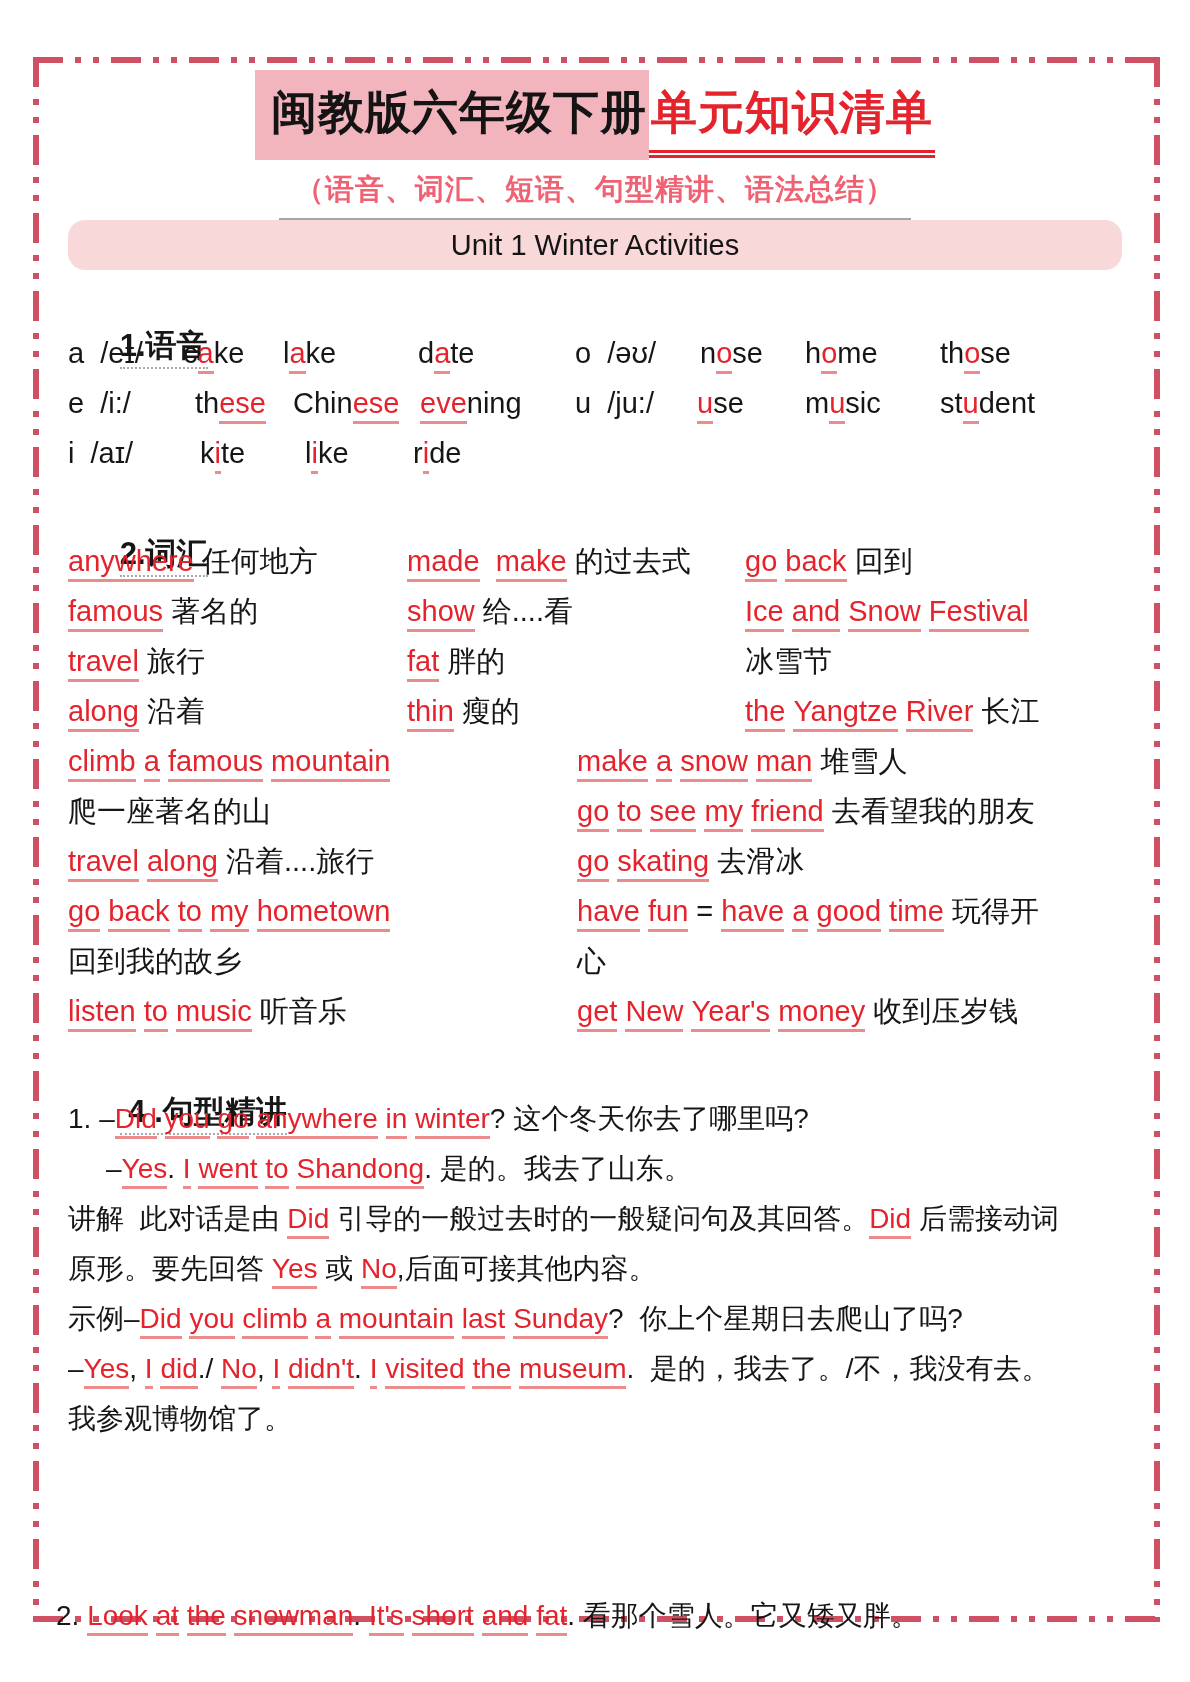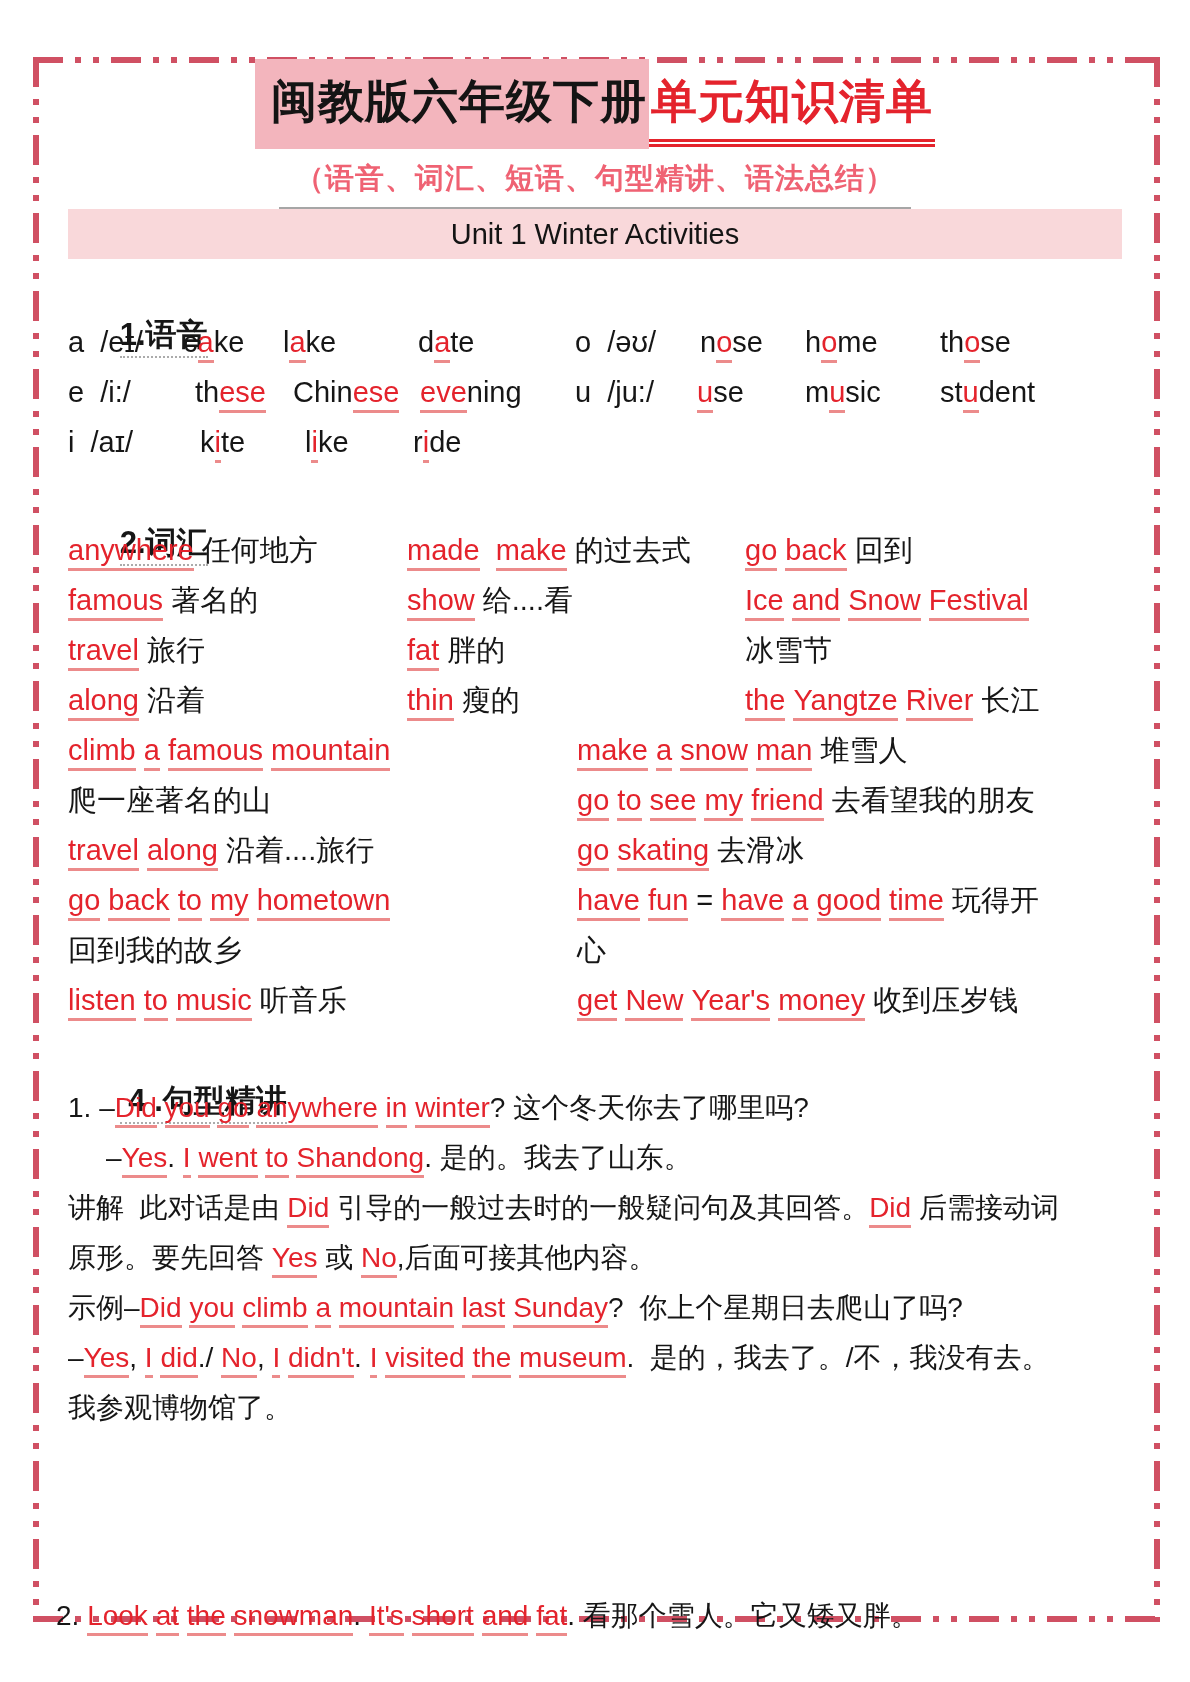--- a/index.html
+++ b/index.html
@@ -19,21 +19,21 @@
       var(--border-rose,#d05063) 42px 48px, transparent 48px 60px,
       var(--border-rose,#d05063) 60px 66px, transparent 66px 78px);}
   .bline.v{width:6px;top:57px;bottom:60px;
     background-image:repeating-linear-gradient(to bottom,
       var(--border-rose,#d05063) 0 30px, transparent 30px 42px,
       var(--border-rose,#d05063) 42px 48px, transparent 48px 60px,
       var(--border-rose,#d05063) 60px 66px, transparent 66px 78px);}
   .btop{top:57px;} .bbottom{top:1616px;}
   .bleft{left:33px;} .bright{left:1154px;}
 
-  .content{position:absolute;left:68px;top:59px;width:1054px;}
+  .content{position:absolute;left:68px;top:70px;width:1054px;}
 
   
   .title-row{text-align:center;height:94px;white-space:nowrap;}
   .title-hl{
     display:inline-block;font-size:46px;font-weight:bold;color:#141414;
     background:var(--title-highlight-pink,#f3b5bd);
     padding:12px 2px 16px 16px;letter-spacing:1px;
   }
   .title-red{
     display:inline-block;font-size:46px;font-weight:bold;
@@ -44,21 +44,21 @@
   .subtitle-row{text-align:center;margin-top:6px;height:46px;}
   .subtitle{
     display:inline-block;font-size:29px;font-weight:bold;
     color:var(--subtitle-pink,#ef6273);
     border-bottom:2px solid var(--heading-underline-gray,#a6a6a6);
     padding:0 16px 8px 16px;letter-spacing:1px;
   }
   .unit-banner{
     margin-top:4px;height:50px;line-height:50px;
     background:var(--banner-pink,#f9d8da);
-    text-align:center;font-size:29px;color:#141414;
+    text-align:center;font-size:29px;color:#141414;border-radius:17px;
   }
 
   
   .sec-heading{margin:10px 0 2px 0;height:46px;line-height:44px;font-size:31px;font-weight:bold;white-space:pre;}
   .sec-heading span{border-bottom:2px dotted #ababab;padding-bottom:4px;}
   .rw{
     color:var(--red-text,#e4232c);
     display:inline-block;
     border-bottom:3px solid var(--underline-salmon,#ec8b8b);
     padding-bottom:1px;line-height:1.1;

